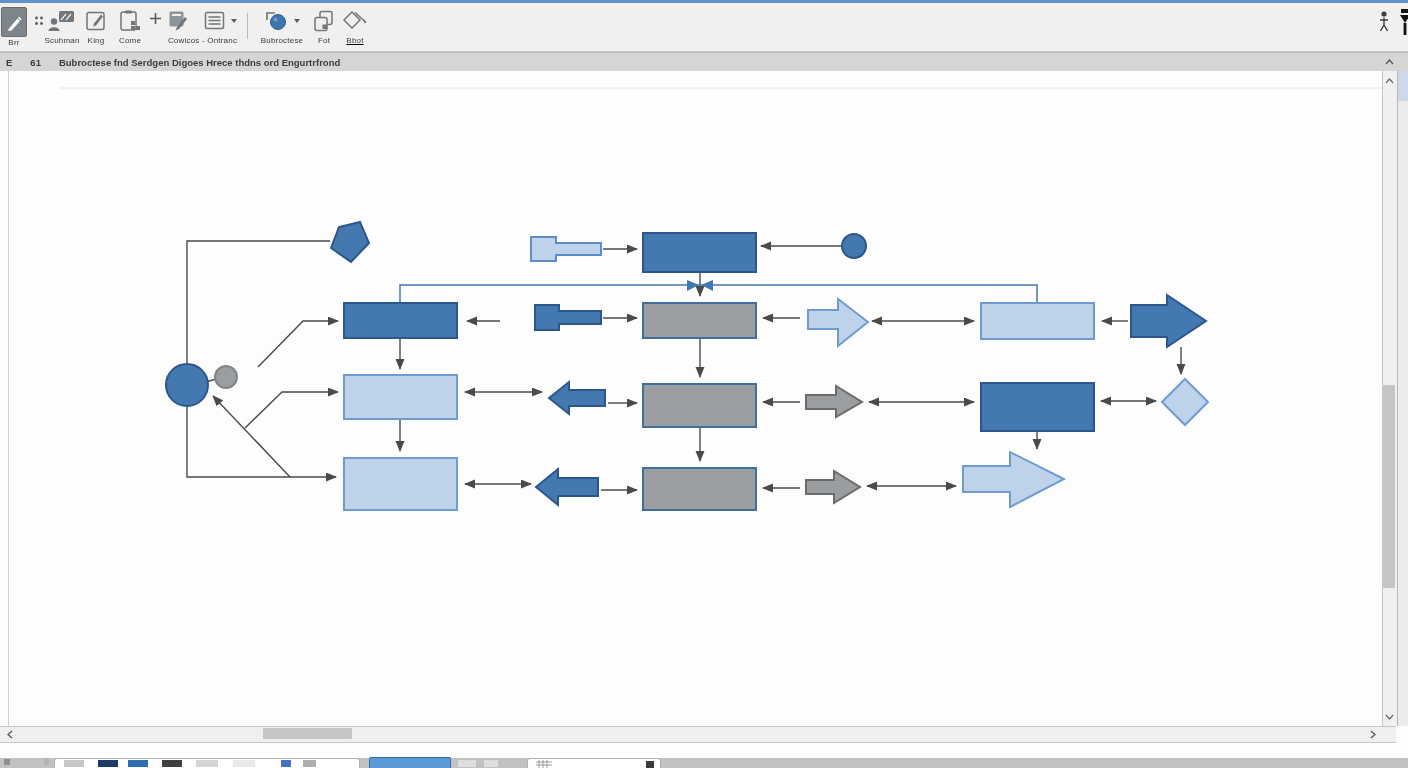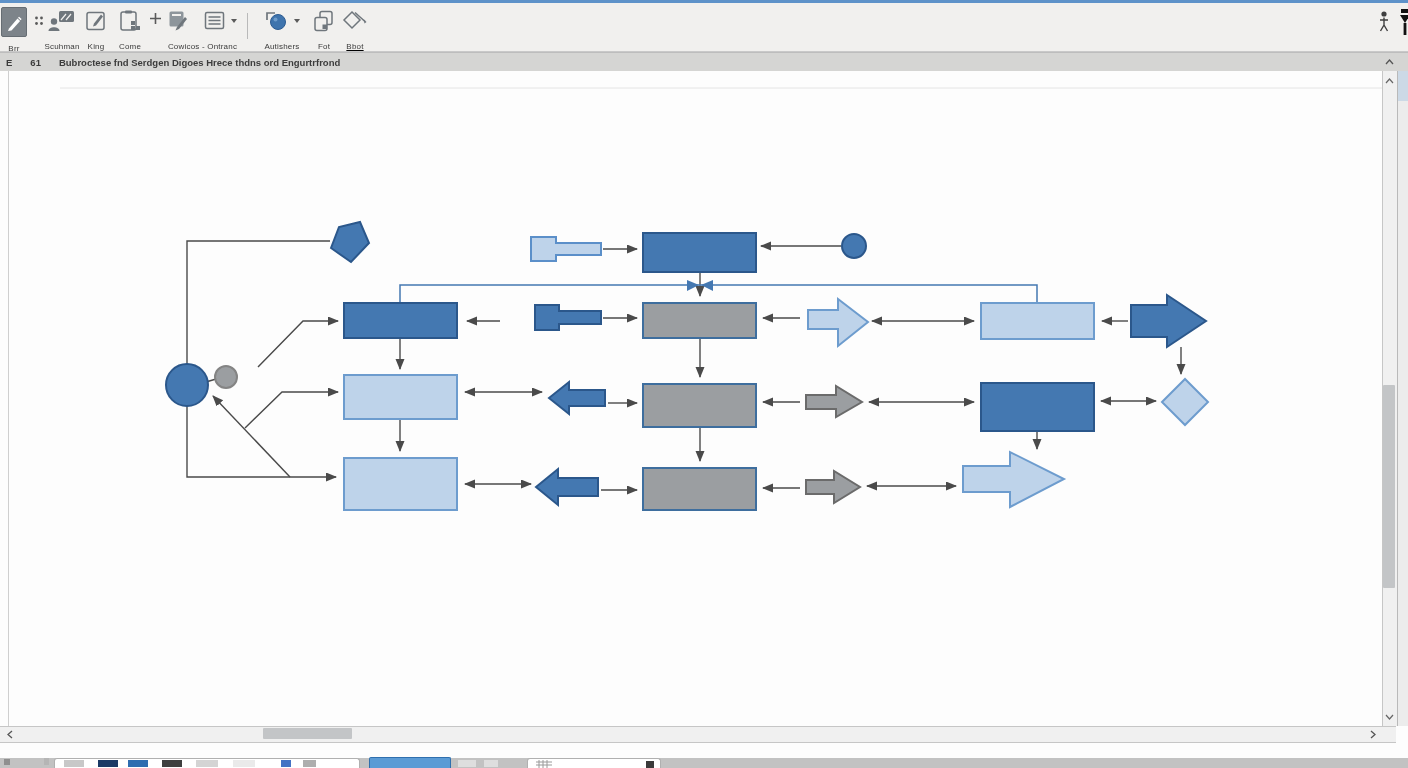--- a/index.html
+++ b/index.html
@@ -3,21 +3,21 @@
 <meta charset="utf-8">
 <style>
   html,body{margin:0;padding:0;}
   .app{position:relative;width:1408px;height:768px;overflow:hidden;background:#fdfdfd;
        font-family:"Liberation Sans",sans-serif;-webkit-font-smoothing:antialiased;}
   .topstrip{position:absolute;left:0;top:0;width:1408px;height:3px;background:#5e92c9;}
   .toolbar{position:absolute;left:0;top:3px;width:1408px;height:48px;background:#f1f0ee;border-bottom:1px solid #c9c9c9;}
   .tbtn{position:absolute;top:4px;display:flex;flex-direction:column;align-items:center;cursor:default;}
   .icbox{height:28px;display:flex;align-items:center;justify-content:center;border-radius:2px;}
   .icbox.sel{background:#7d848a;border:1px solid #666d73;}
-  .tlabel{font-size:8px;color:#3a3a3a;white-space:nowrap;margin-top:7px;letter-spacing:0.2px;}
+  .tlabel{font-size:8px;color:#3a3a3a;white-space:nowrap;margin-top:1px;letter-spacing:0.2px;}
   .tsep{position:absolute;top:10px;width:1px;height:26px;background:#b9b9b9;}
   .dd{margin-left:3px;}
   .tabbar{position:absolute;left:0;top:52px;width:1408px;height:19px;background:#d5d5d3;
           border-top:1px solid #bdbdbd;border-bottom:1px solid #bdbdbd;display:flex;align-items:center;}
   .tabtxt{font-size:9.5px;color:#3c3c3c;font-weight:bold;}
   .canvas{position:absolute;left:0;top:71px;width:1396px;height:655px;background:#fdfdfd;}
   .canvas-leftborder{position:absolute;left:8px;top:71px;width:1px;height:655px;background:#cfcfcf;}
   .vscroll{position:absolute;left:1382px;top:71px;width:14px;height:655px;background:#f0f0f0;border-left:1px solid #c6c6c6;}
   .vthumb{position:absolute;left:1383px;width:12px;background:#c3c5c7;border-radius:1px;}
   .rightpanel{position:absolute;left:1397px;top:71px;width:11px;height:655px;background:#ececec;border-left:1px solid #b9b9b9;}
@@ -132,21 +132,21 @@
       <div class="icbox" style="width:50px;">
         <svg width="26" height="24" viewBox="0 0 26 24">
           <path d="M3 11 V4 h8" fill="none" stroke="#6f767c" stroke-width="1.7"></path>
           <circle cx="14" cy="13" r="7.5" fill="#3f74ad" stroke="#2d5c92" stroke-width="1"></circle>
           <circle cx="11.5" cy="10.5" r="2" fill="#7ba6d2" opacity="0.8"></circle>
         </svg>
         <svg class="dd" width="8" height="6" viewBox="0 0 8 6">
           <path d="M1 1 L4 5 L7 1 z" fill="#5a5a5a"></path>
         </svg>
       </div>
-      <span class="tlabel">Autishers</span>
+      <span class="tlabel">Bubroctese</span>
     </div>
 
     <div class="tbtn" style="left:309px;width:30px;">
       <div class="icbox" style="width:28px;">
         <svg width="24" height="24" viewBox="0 0 24 24">
           <rect x="8" y="2.5" width="12" height="13" rx="2" fill="none" stroke="#6f767c" stroke-width="1.5"></rect>
           <rect x="3" y="8.5" width="12" height="13" rx="2" fill="#f1f0ee" stroke="#6f767c" stroke-width="1.5"></rect>
           <rect x="10.5" y="15.5" width="4.5" height="4.5" fill="#6f767c"></rect>
         </svg>
       </div>

